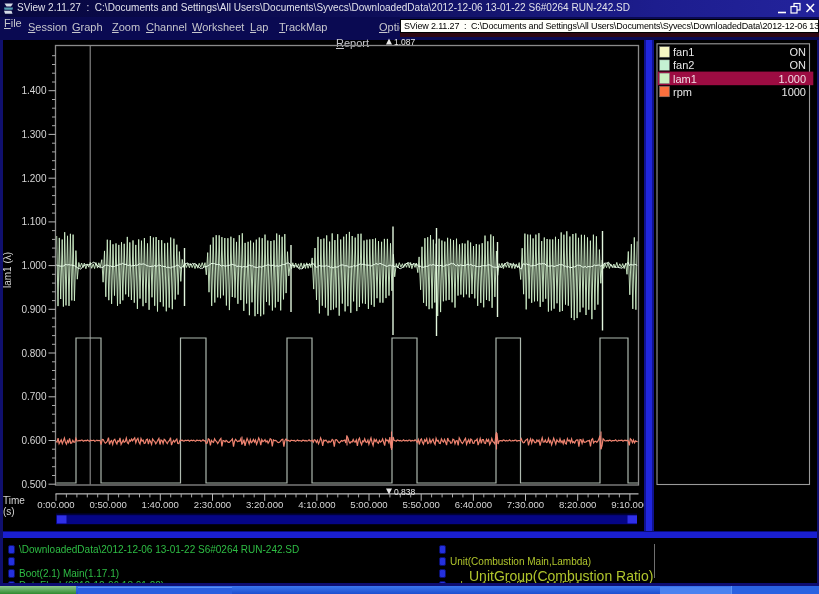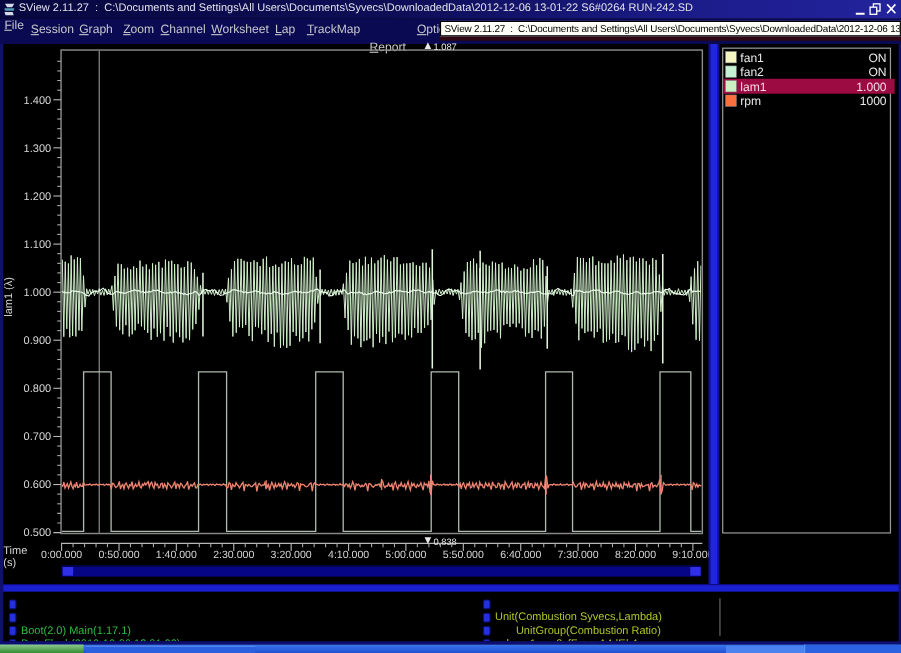--- a/index.html
+++ b/index.html
@@ -221,31 +221,32 @@
 <div style="position:absolute;left:0;top:531px;width:819px;height:6.5px;background:#1a1fd0;z-index:6"></div>
 <div style="position:absolute;left:0;top:531px;width:819px;height:1px;background:#0a0c7a;z-index:7"></div>
 
 <div style="position:absolute;left:0;top:40px;width:2.5px;height:546px;background:#10106e;z-index:8"></div>
 <div style="position:absolute;left:816.5px;top:40px;width:2.5px;height:546px;background:#10106e;z-index:8"></div>
 
 <div style="position:absolute;left:0;top:537.5px;width:819px;height:45.5px;background:#000;overflow:hidden;z-index:6">
 </div>
 <div style="position:absolute;left:0;top:537.5px;width:819px;height:45.5px;overflow:hidden;z-index:7">
   <div style="position:absolute;left:0;top:-537.5px;width:819px;height:594px">
+      <div style="position:absolute;left:19px;top:544.3px;color:#2ebd44;font-size:10px;white-space:pre">\DownloadedData\2012-12-06 13-01-22 S6#0264 RUN-242.SD</div>
       <div style="position:absolute;left:8px;top:545.3px;width:7px;height:8.5px;background:#2430de;border:1px solid #0a1070;border-radius:2px"></div>
       <div style="position:absolute;left:8px;top:557.1999999999999px;width:7px;height:8.5px;background:#2430de;border:1px solid #0a1070;border-radius:2px"></div>
-      <div style="position:absolute;left:19px;top:568.0999999999999px;color:#2ebd44;font-size:10px;white-space:pre">Boot(2.0) Main(1.17.1)</div>
+      <div style="position:absolute;left:19px;top:568.0999999999999px;color:#2ebd44;font-size:10px;white-space:pre">Boot(2.1) Main(1.17.1)</div>
       <div style="position:absolute;left:8px;top:569.0999999999999px;width:7px;height:8.5px;background:#2430de;border:1px solid #0a1070;border-radius:2px"></div>
       <div style="position:absolute;left:19px;top:580.0px;color:#2ebd44;font-size:10px;white-space:pre">DataFlash(2012-12-06 13:01:22)</div>
       <div style="position:absolute;left:8px;top:581.0px;width:7px;height:8.5px;background:#2430de;border:1px solid #0a1070;border-radius:2px"></div>
       <div style="position:absolute;left:450px;top:526px;color:#b0c52c;font-size:10px;white-space:pre">lam1 (30Hz)</div>
       <div style="position:absolute;left:439px;top:545.3px;width:7px;height:8.5px;background:#2430de;border:1px solid #0a1070;border-radius:2px"></div>
-      <div style="position:absolute;left:450px;top:556.1999999999999px;color:#b0c52c;font-size:10px;white-space:pre">Unit(Combustion Syvecs,Lambda)</div>
+      <div style="position:absolute;left:450px;top:556.1999999999999px;color:#b0c52c;font-size:10px;white-space:pre">Unit(Combustion Main,Lambda)</div>
       <div style="position:absolute;left:439px;top:557.1999999999999px;width:7px;height:8.5px;background:#2430de;border:1px solid #0a1070;border-radius:2px"></div>
-      <div style="position:absolute;left:469px;top:568.0999999999999px;color:#b0c52c;font-size:10px;white-space:pre">UnitGroup(Combustion Ratio)</div>
+      <div style="position:absolute;left:469px;top:568.0999999999999px;color:#b0c52c;font-size:14px;white-space:pre">UnitGroup(Combustion Ratio)</div>
       <div style="position:absolute;left:439px;top:569.0999999999999px;width:7px;height:8.5px;background:#2430de;border:1px solid #0a1070;border-radius:2px"></div>
       <div style="position:absolute;left:450px;top:580.0px;color:#b0c52c;font-size:10px;white-space:pre">values 1.xx  0xfFrom A4 |E| 4</div>
       <div style="position:absolute;left:439px;top:581.0px;width:7px;height:8.5px;background:#2430de;border:1px solid #0a1070;border-radius:2px"></div>
     <div style="position:absolute;left:653.5px;top:544px;width:1px;height:34px;background:#6f6f6f"></div>
   </div>
 </div>
 
 <div style="position:absolute;left:0;top:583px;width:819px;height:3.3px;background:#0d0d72;z-index:9"></div>
 
 <div style="position:absolute;left:0;top:586.3px;width:819px;height:7.7px;

